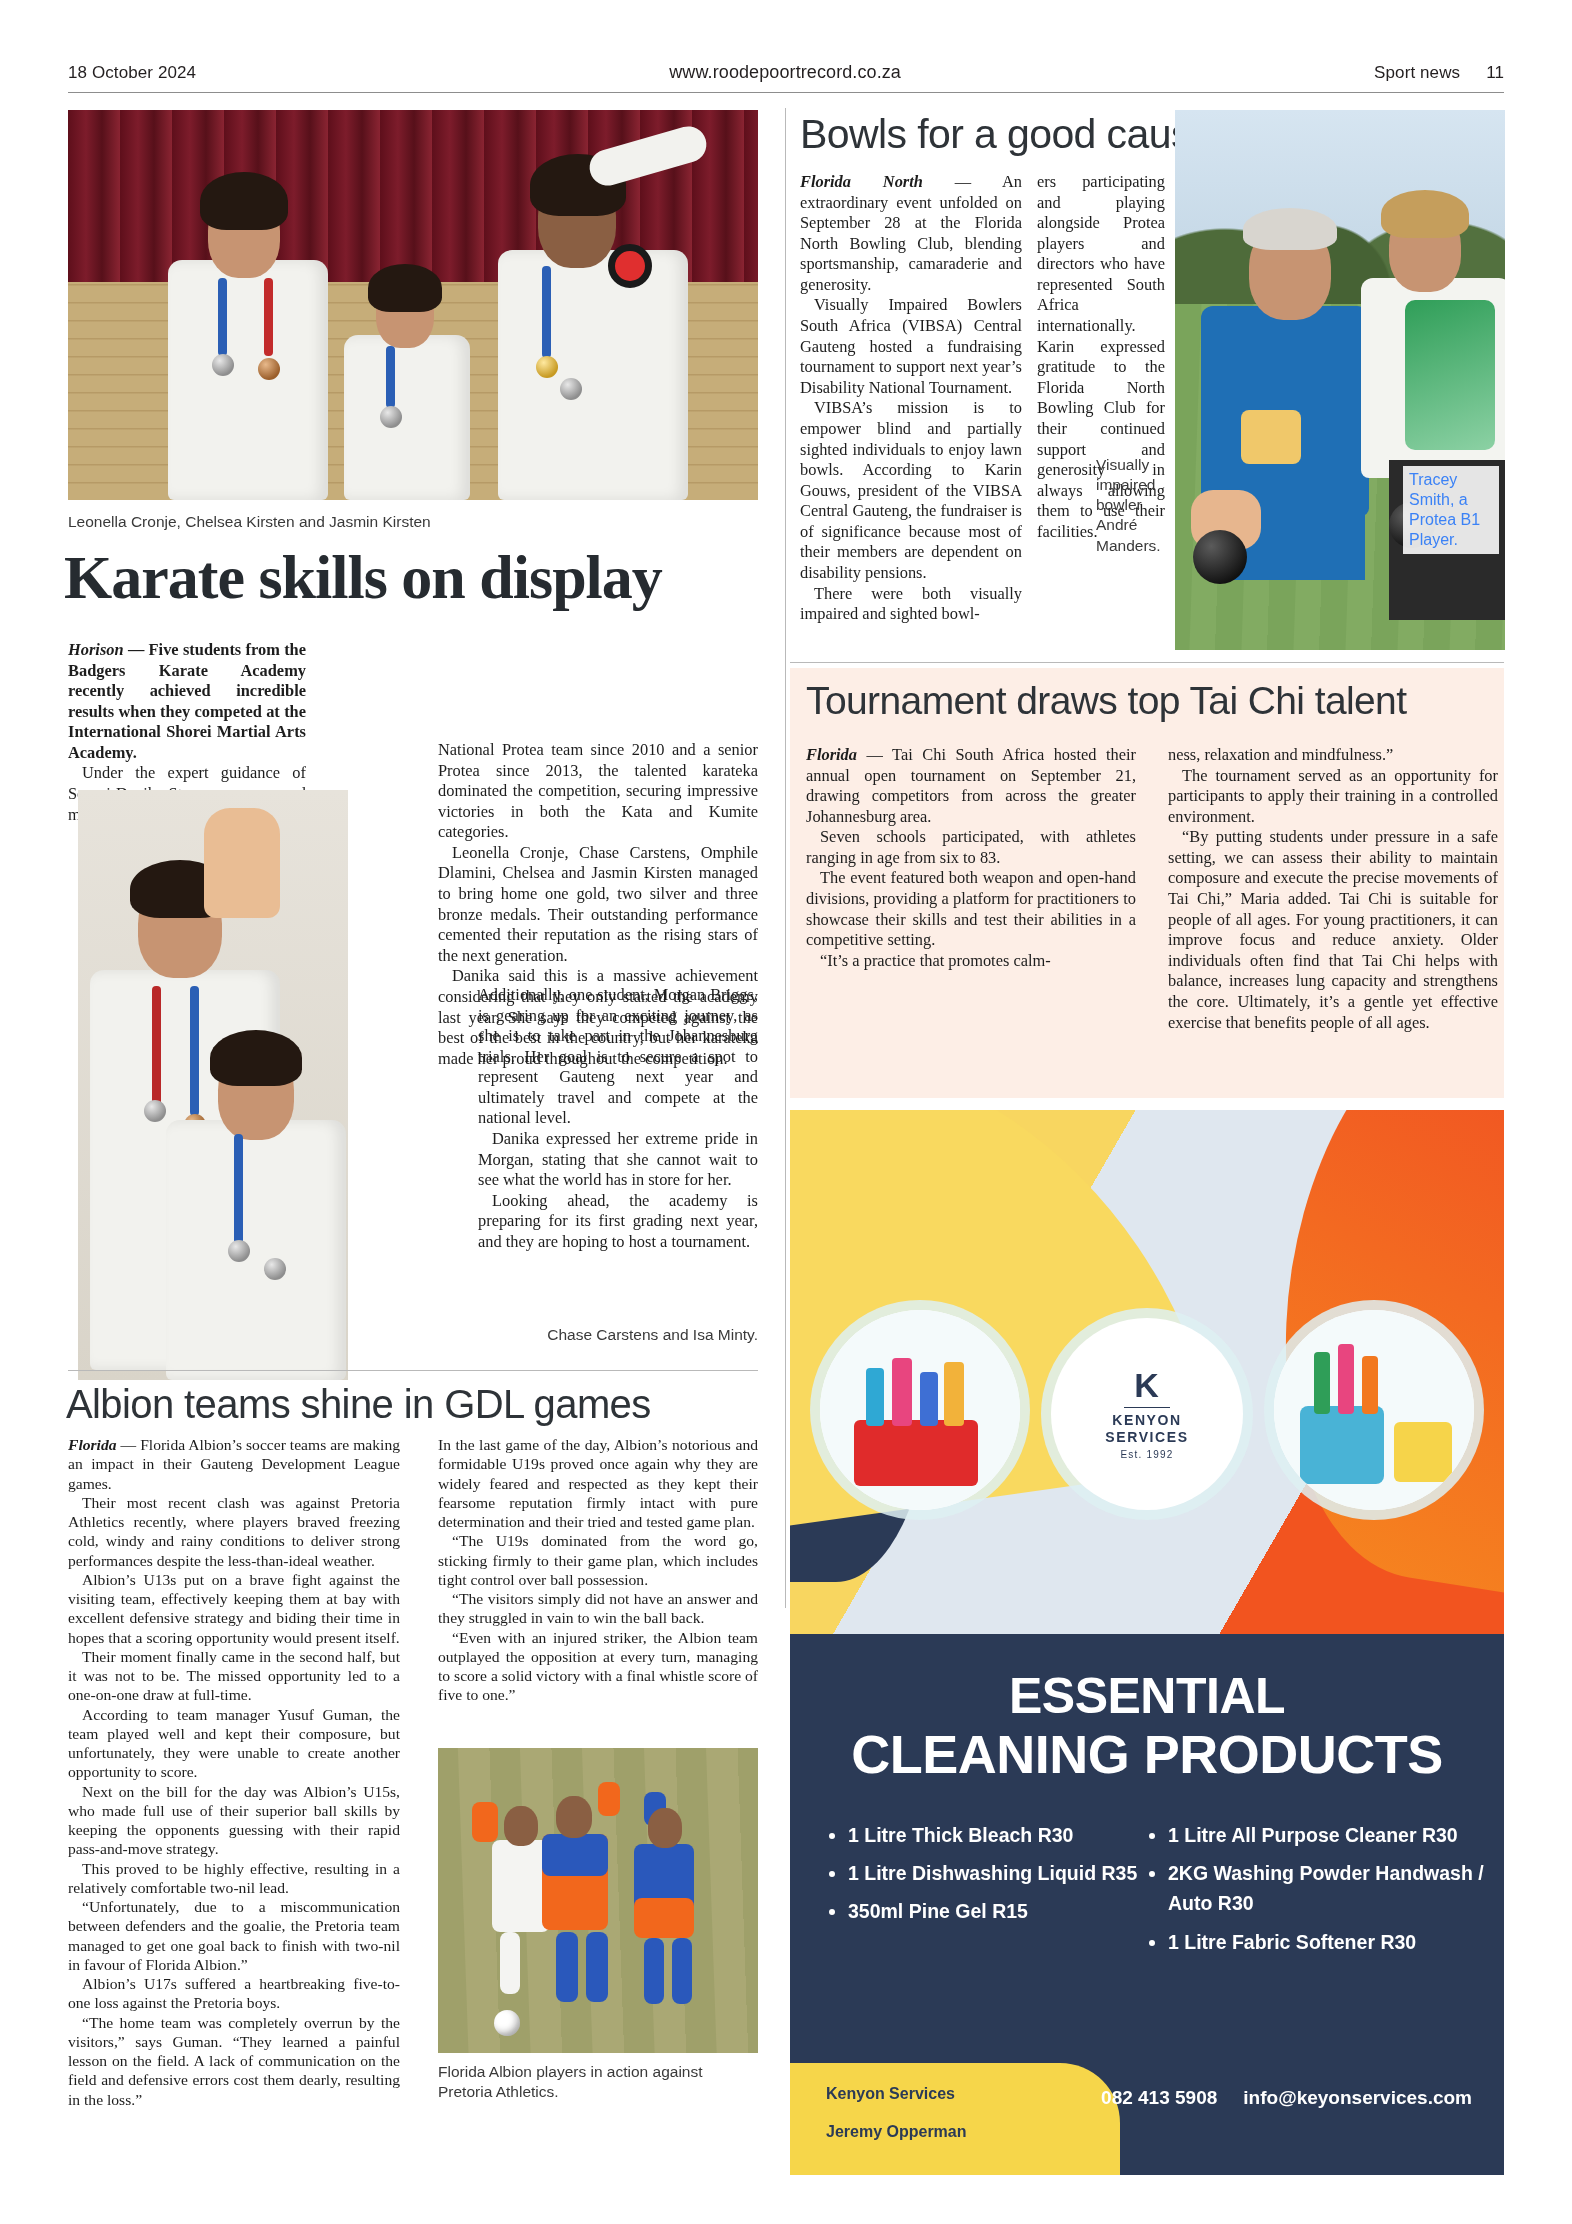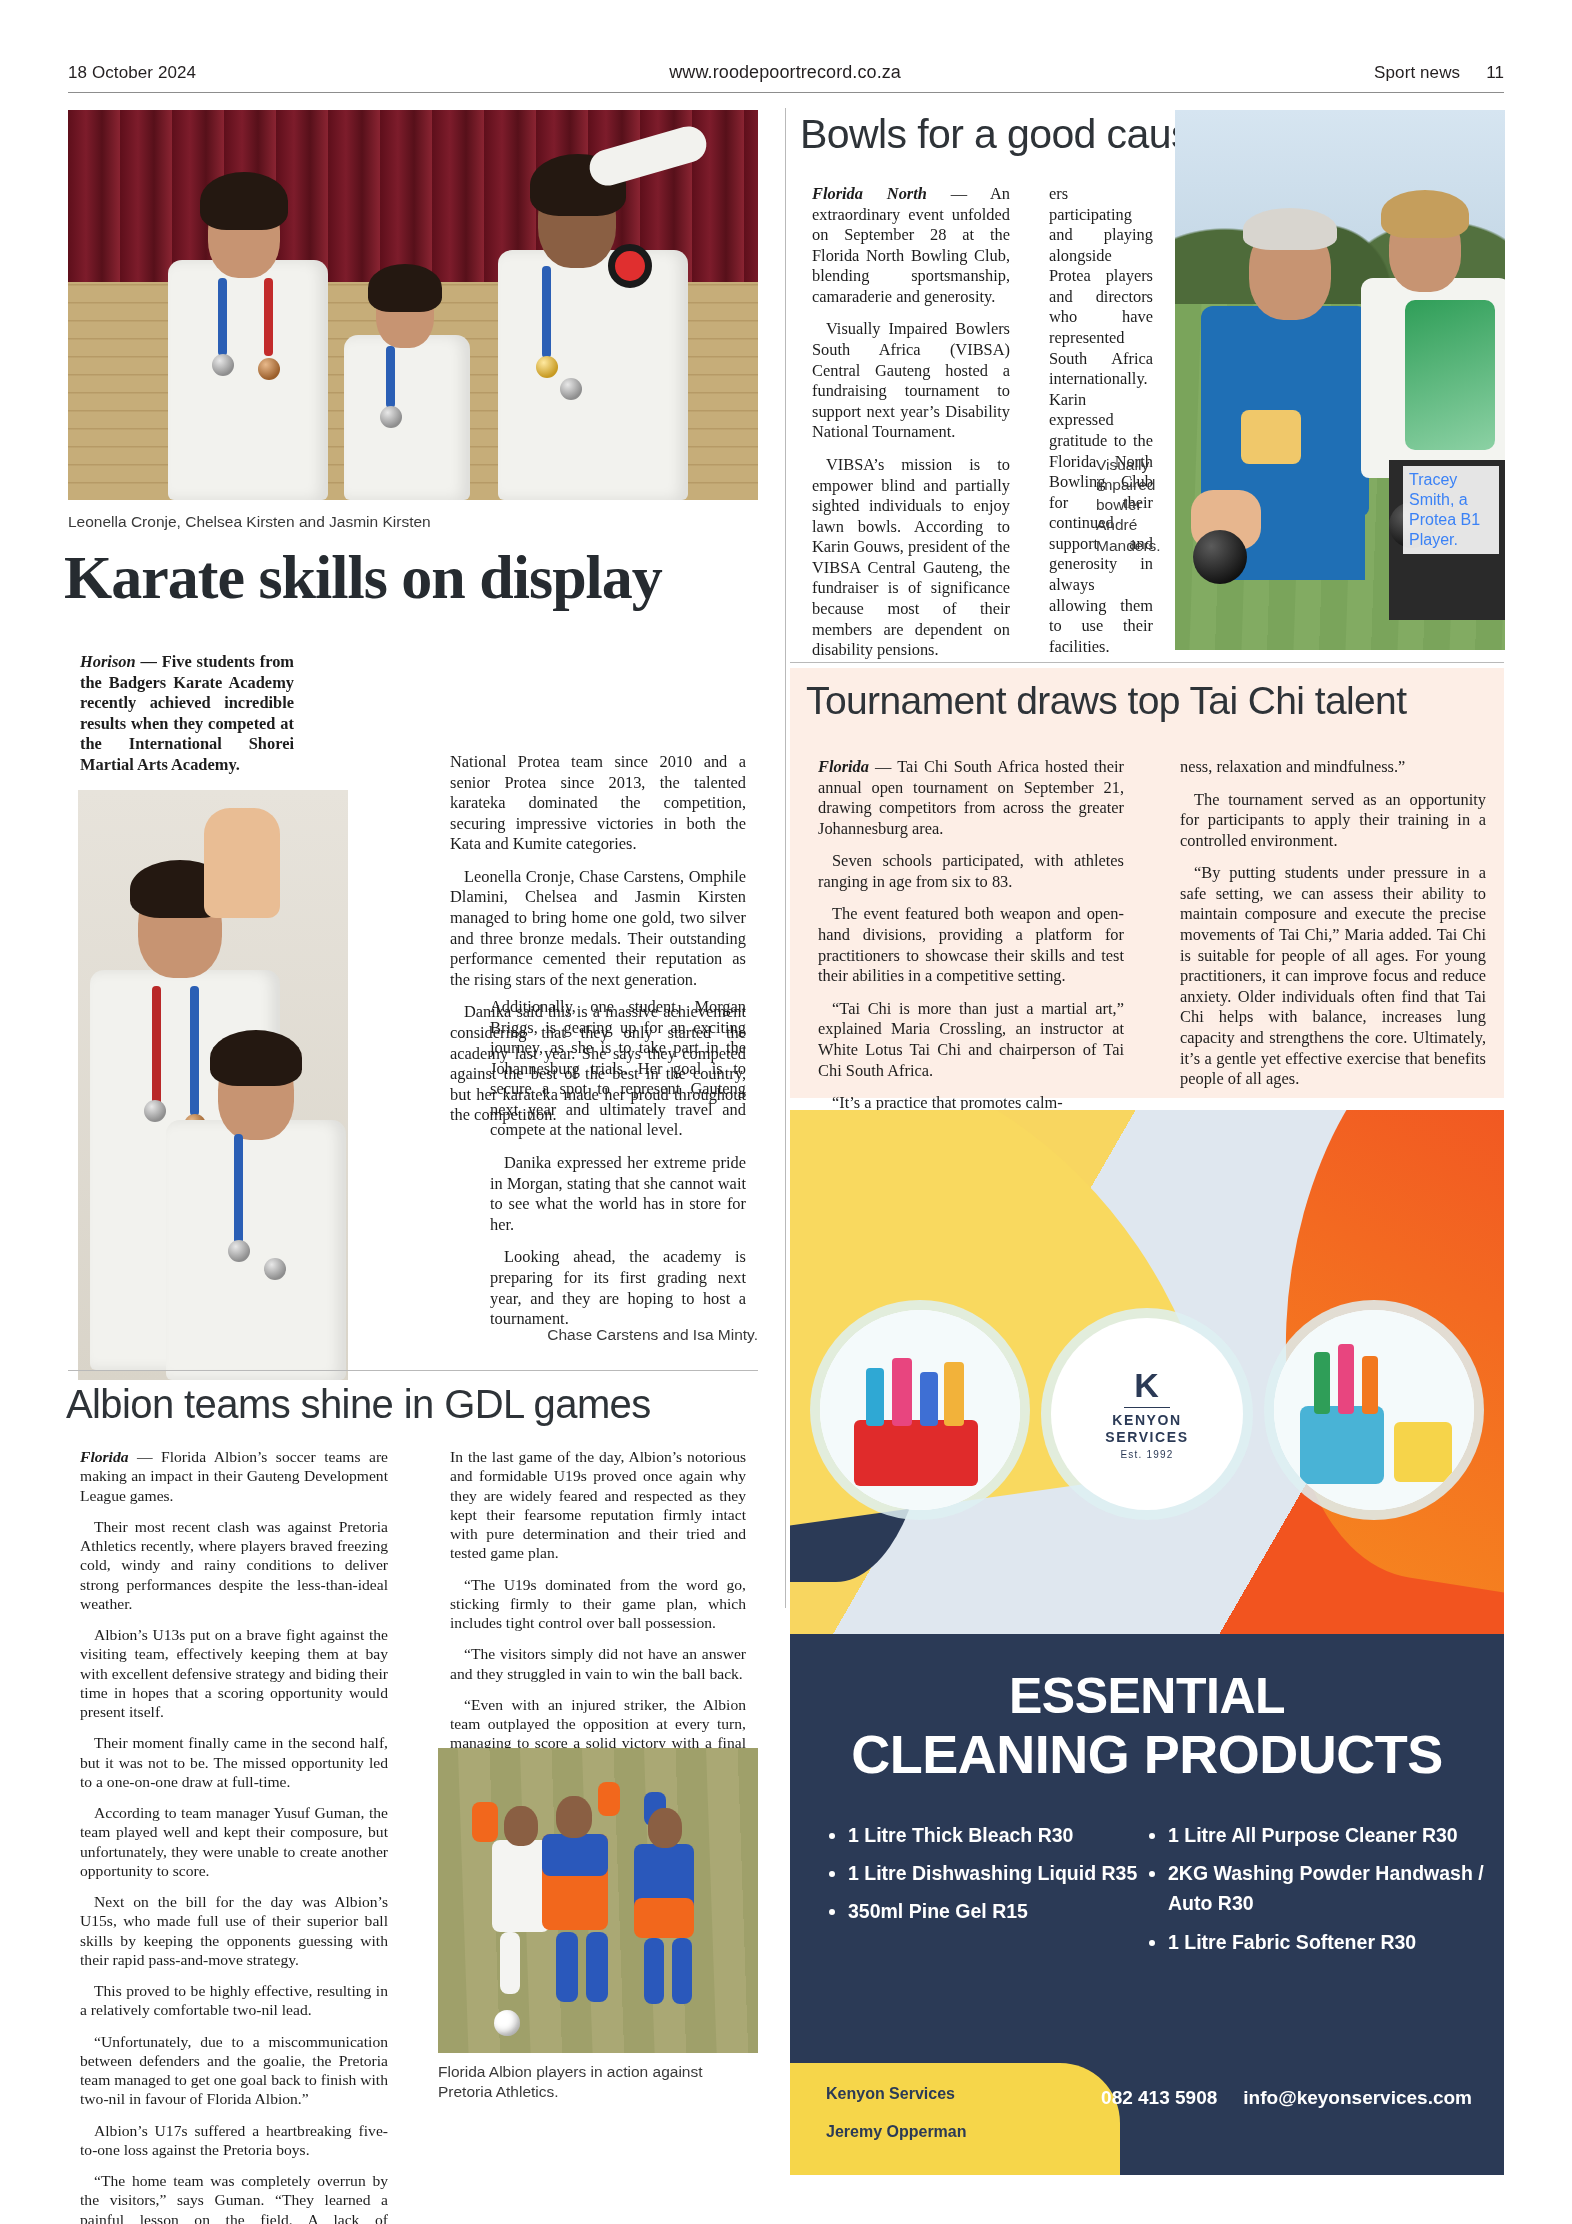--- a/index.html
+++ b/index.html
@@ -48,21 +48,21 @@
     font-family: "Liberation Serif", serif;
     font-weight: 700; color: #262b30; letter-spacing: -1px;
   }
   .body-col {
     position: absolute;
     font-family: "Liberation Serif", serif;
     font-size: 16.4px; line-height: 1.255;
     text-align: justify; color: #1d1d1d;
     hyphens: auto;
   }
-  .body-col p { text-indent: 14px; margin: 12px; }
+  .body-col p { text-indent: 14px; margin: 0; }
   .body-col p.first { text-indent: 0; }
   .lead { font-weight: 700; font-style: italic; }
   .lead-serif-bold { font-weight: 700; }
 
   
   .sc { position: absolute; inset: 0; }
 
   
   .karate-top { background: linear-gradient(#6d1320 0%, #7d1a28 42%, #b99a63 43%, #c9ad77 100%); }
   .kt-curtain { position:absolute; left:0; top:0; width:100%; height:44%;
@@ -342,21 +342,20 @@
   <div class="taichi-panel" style="left:790px; top:668px; width:714px; height:430px;"></div>
 
   <div class="headline-sans" style="left:806px; top:680px; width:700px; font-size:39px; line-height:1.1;">Tournament draws top Tai Chi talent</div>
 
   <div class="body-col" style="left:806px; top:745px; width:330px;">
     <p class="first">
       <span class="lead">Florida</span><span> — </span><span>Tai Chi South Africa hosted their annual open tournament on September 21, drawing competitors from across the greater Johannesburg area.</span>
     </p>
     <p>Seven schools participated, with athletes ranging in age from six to 83.</p>
     <p>The event featured both weapon and open-hand divisions, providing a platform for practitioners to showcase their skills and test their abilities in a competitive setting.</p>
-    <p>“Tai Chi is more than just a martial art,” explained Maria Crossling, an instructor at White Lotus Tai Chi and chairperson of Tai Chi South Africa.</p>
     <p>“It’s a practice that promotes calm-</p>
   </div>
 
   <div class="body-col" style="left:1168px; top:745px; width:330px;">
     <p class="first">ness, relaxation and mindfulness.”</p>
     <p>The tournament served as an opportunity for participants to apply their training in a controlled environment.</p>
     <p>“By putting students under pressure in a safe setting, we can assess their ability to maintain composure and execute the precise movements of Tai Chi,” Maria added. Tai Chi is suitable for people of all ages. For young practitioners, it can improve focus and reduce anxiety. Older individuals often find that Tai Chi helps with balance, increases lung capacity and strengthens the core. Ultimately, it’s a gentle yet effective exercise that benefits people of all ages.</p>
   </div>
 
   <div class="ad" style="left:790px; top:1110px; width:714px; height:1065px;">

